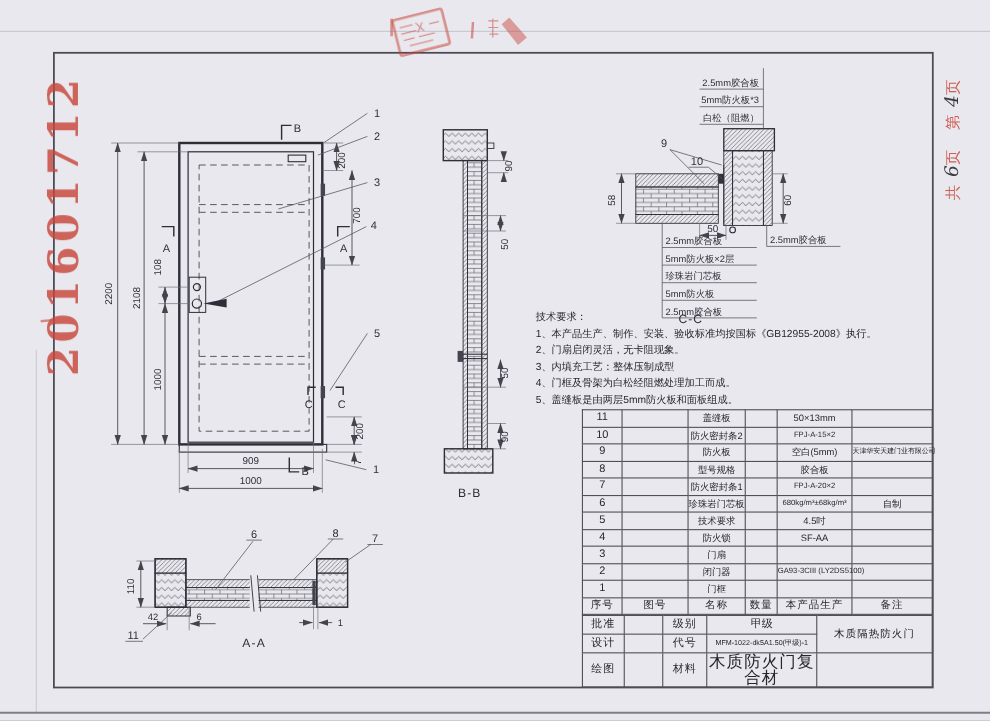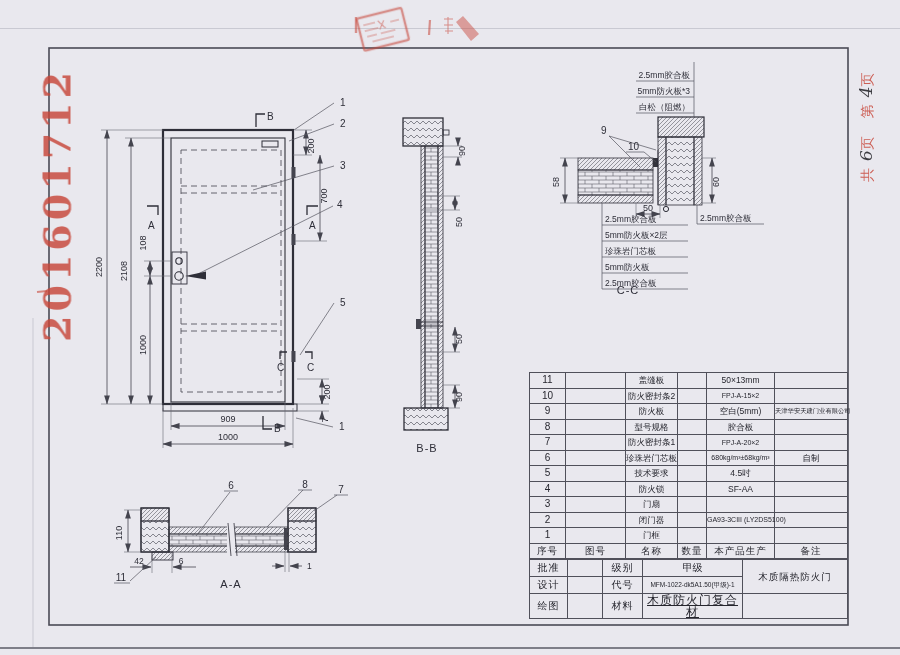--- a/index.html
+++ b/index.html
@@ -18,21 +18,21 @@
   td{border:1px solid #50505a;text-align:center;vertical-align:middle;padding:0;
      color:#26262e;overflow:visible;}
   .bom td{height:14.5px;font-size:8.5px;line-height:1;}
   .bom td.num{font-size:10px;}
   .bom tr.hdr td{font-size:9.5px;letter-spacing:1px;}
   .sm{font-size:7px !important;white-space:nowrap;}
   .xs{font-size:6.3px !important;white-space:nowrap;}
   .tb td{height:16px;font-size:10px;line-height:1;}
   .tb td.lbl{letter-spacing:1px;}
   .tb td.code{font-size:6.5px;white-space:nowrap;}
-  .tb td.mat{font-size:12px;letter-spacing:1px;text-decoration:underline;}
+  .tb td.mat{font-size:15px;letter-spacing:1px;}
   .tb td.prod{font-size:9.5px;letter-spacing:1px;margin-left:40px;}
 
   
   .doc-number{position:absolute;left:57px;top:205px;transform:translate(-50%,-50%) rotate(-90deg);
       font-family:"DejaVu Serif","Liberation Serif",serif;font-weight:bold;font-size:38px;
       color:#c8473a;letter-spacing:4px;opacity:.82;white-space:nowrap;filter:blur(.3px);}
 
   
   .page-note{position:absolute;left:856px;top:182px;transform:rotate(-90deg);transform-origin:0 0;
       white-space:nowrap;font-size:14px;color:#c8473a;letter-spacing:7px;opacity:.85;}
@@ -341,20 +341,28 @@
   </g>
   <g opacity="0.55" filter="url(#blur1)" stroke="#c8473a">
     <line x1="356" y1="17" x2="356" y2="33" stroke-width="2.4"></line>
     <line x1="430" y1="20" x2="429" y2="35" stroke-width="2.2"></line>
     <path d="M444,19 h9 M444,25 h9 M445,31 h8 M448,17 v17" stroke-width="1.1" fill="none"></path>
     <polygon points="463,16 479,34 471,41 456,22" fill="#c8473a" stroke="none" opacity="0.85"></polygon>
   </g>
   <line x1="37" y1="292" x2="47" y2="291" stroke="#c8473a" stroke-width="2.2" opacity="0.6"></line>
 </svg>
 
+<div class="tech">
+  <div>技术要求：</div>
+  <div>1、本产品生产、制作、安装、验收标准均按国标《GB12955-2008》执行。</div>
+  <div>2、门扇启闭灵活，无卡阻现象。</div>
+  <div>3、内填充工艺：整体压制成型</div>
+  <div>4、门框及骨架为白松经阻燃处理加工而成。</div>
+  <div>5、盖缝板是由两层5mm防火板和面板组成。</div>
+</div>
 
 <div class="tables">
   <table class="bom">
     <colgroup>
           <col style="width:36px">
           <col style="width:60px">
           <col style="width:52px">
           <col style="width:29px">
           <col style="width:68px">
           <col style="width:73px">

